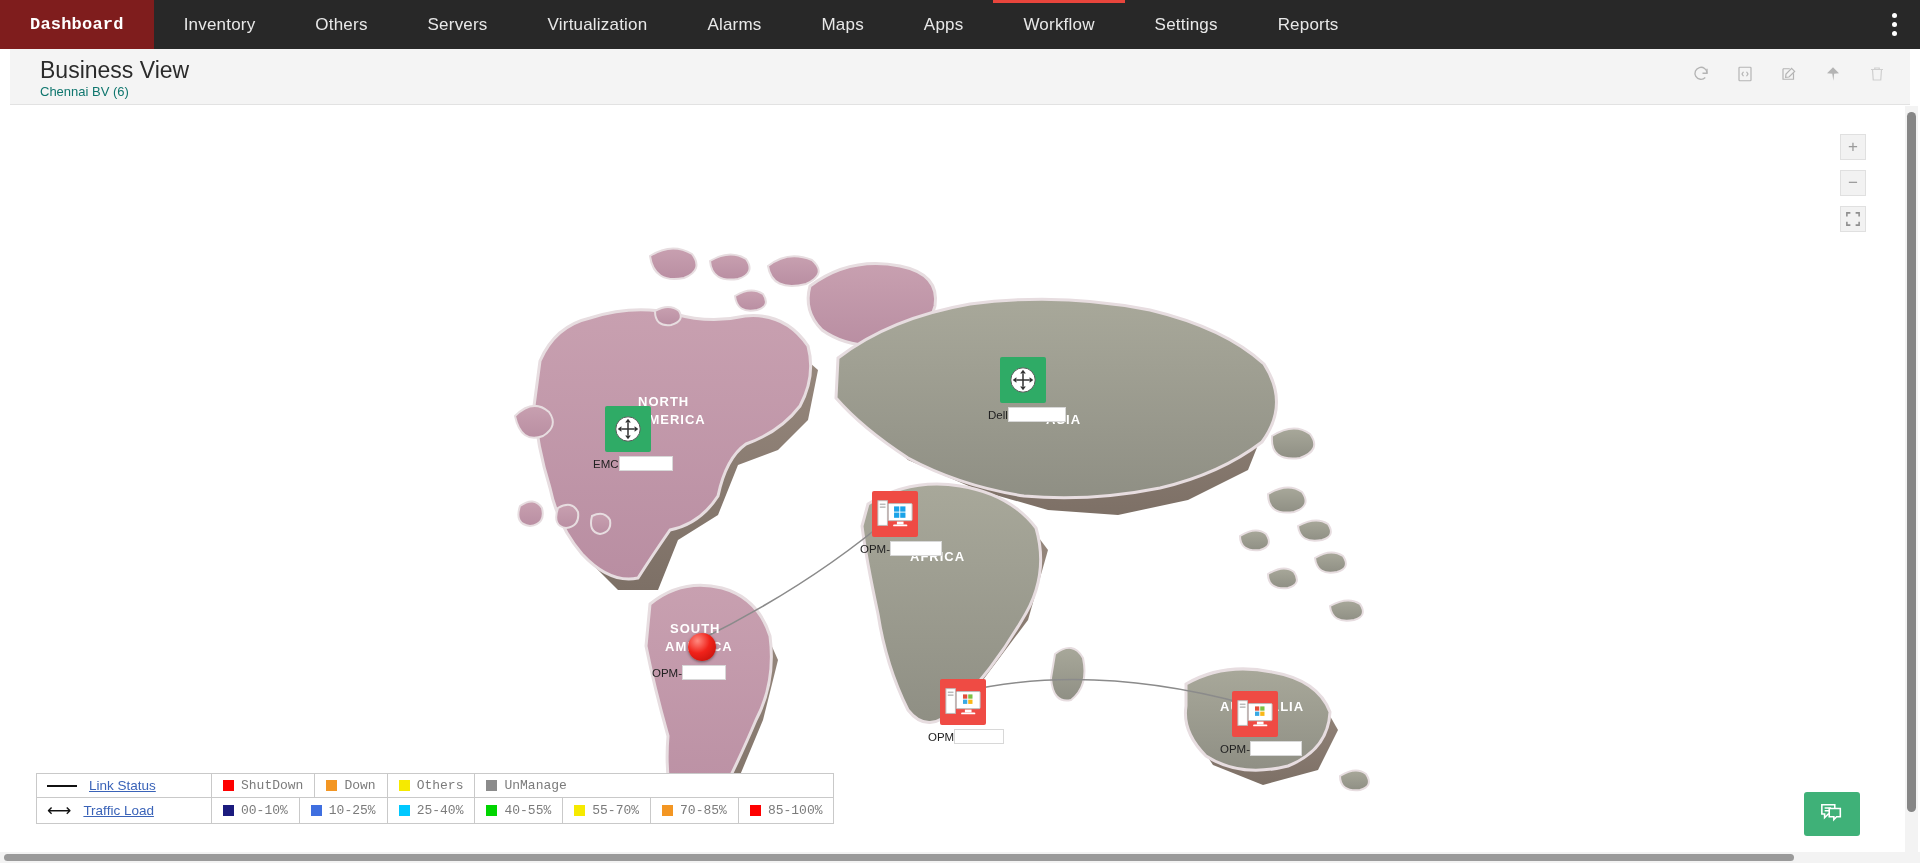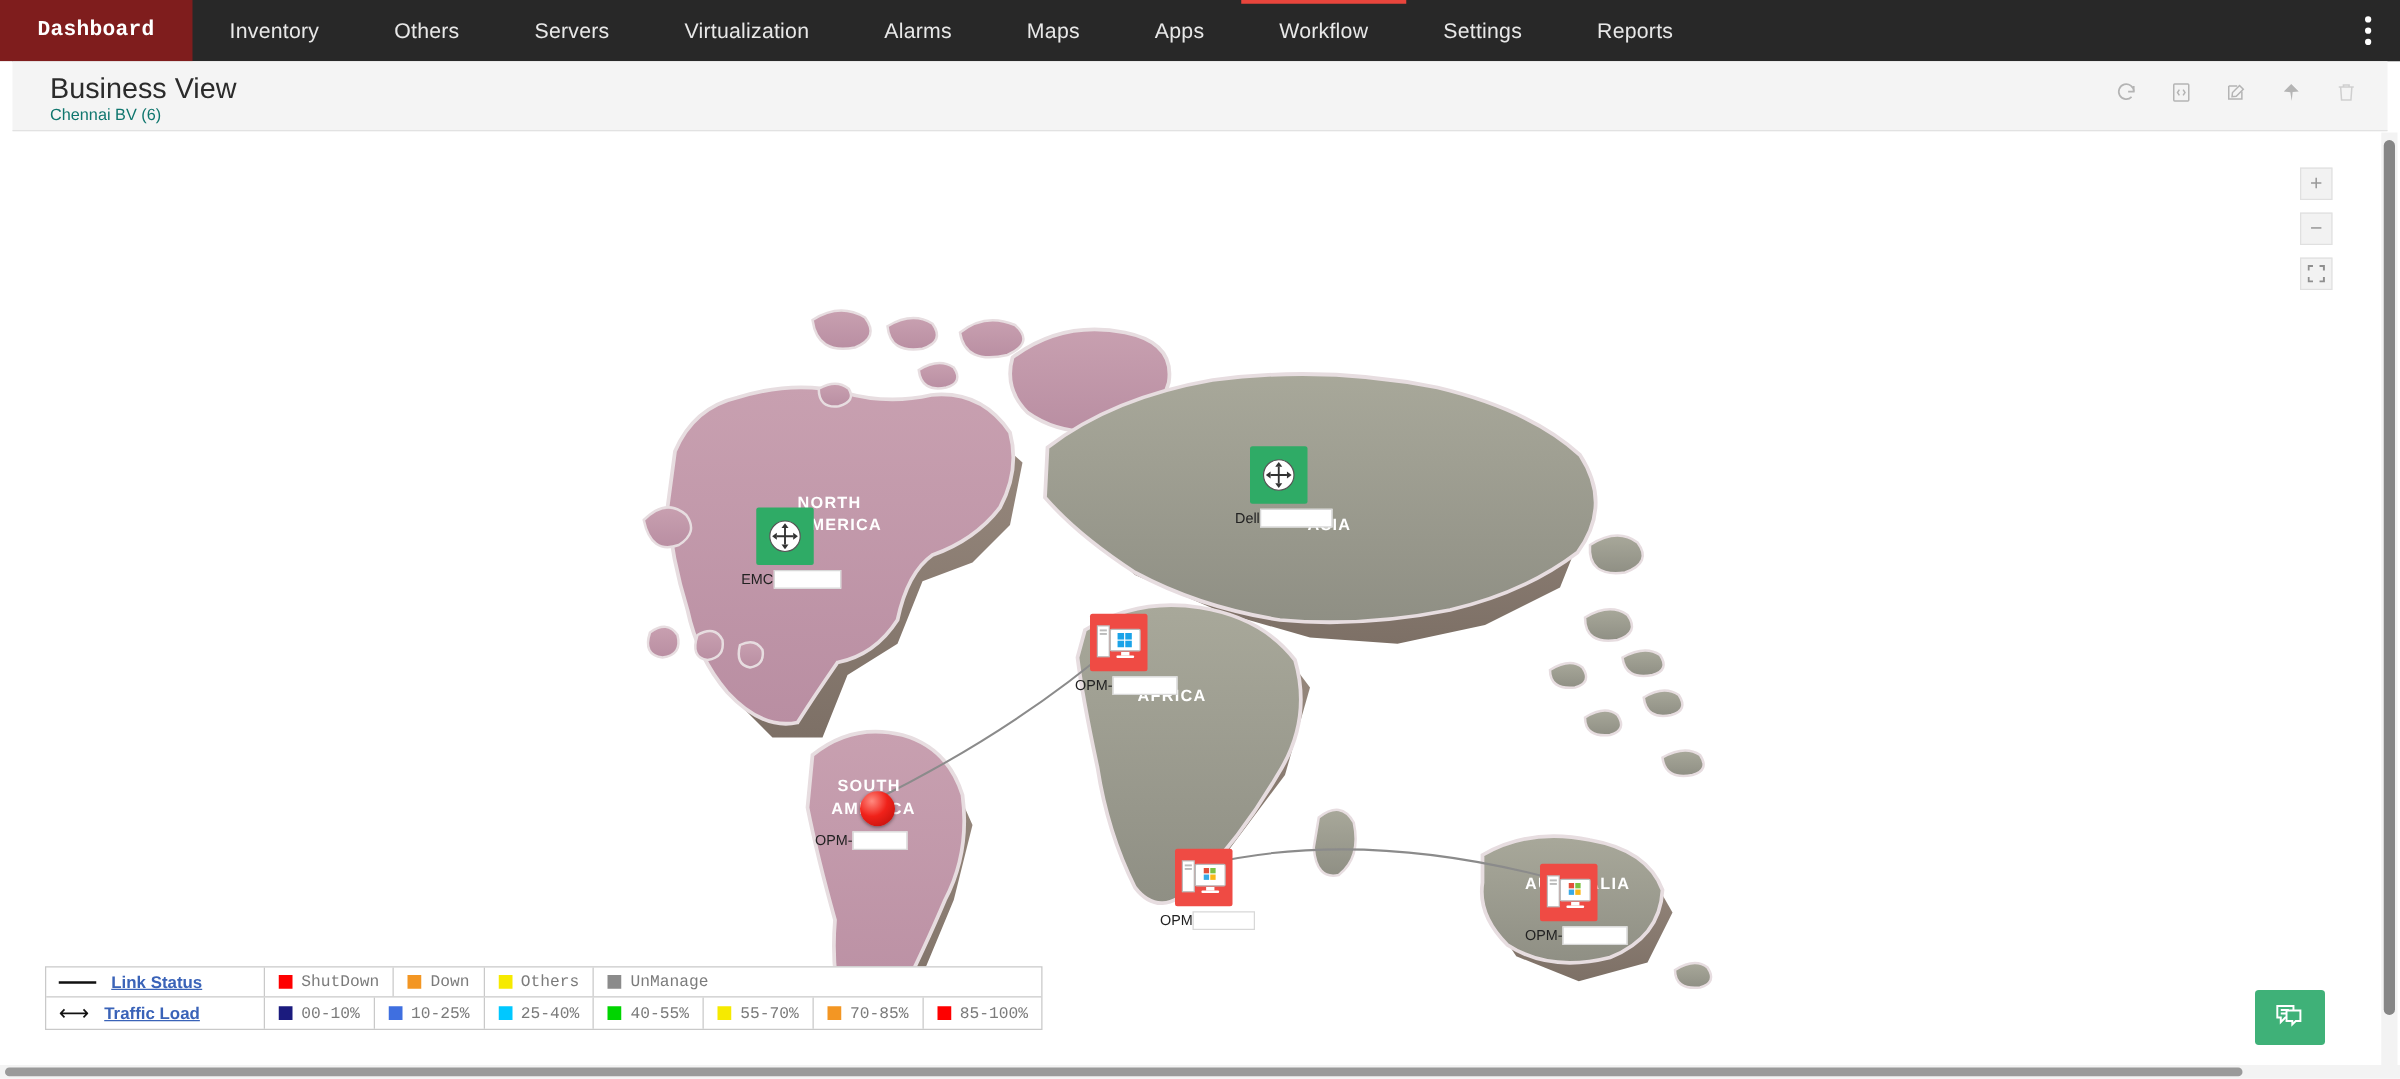--- a/index.html
+++ b/index.html
@@ -154,21 +154,20 @@
     width: 175px;
     display: flex; align-items: center; gap: 12px;
     padding: 4px 10px;
     border-right: 1px solid #c9c9c9;
   }
   .lg-head-label {
     color: #3a63b8;
     text-decoration: underline;
     font-size: 13.5px;
     cursor: pointer;
-    font-weight: bold;
   }
   .lg-cell {
     display: flex; align-items: center; gap: 7px;
     padding: 4px 11px;
     border-right: 1px solid #c9c9c9;
     color: #7b7b7b;
     white-space: nowrap;
     font-family: Liberation Mono, monospace;
   }
   .lg-cell:last-child { border-right: none; }

